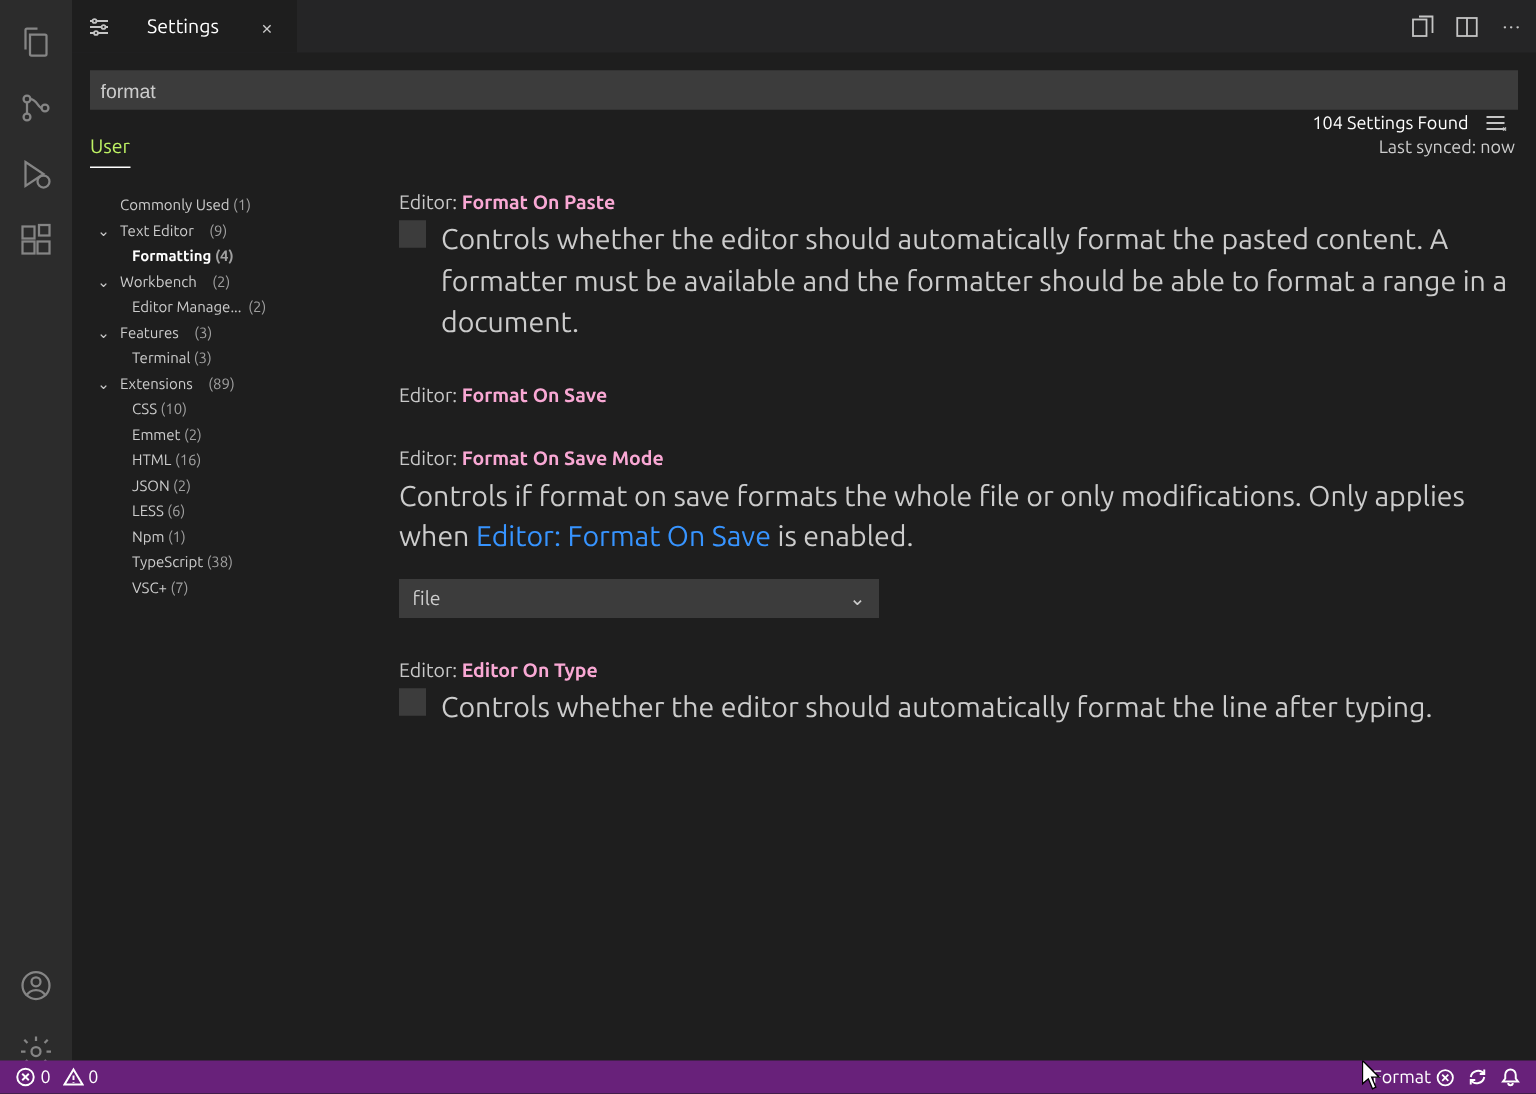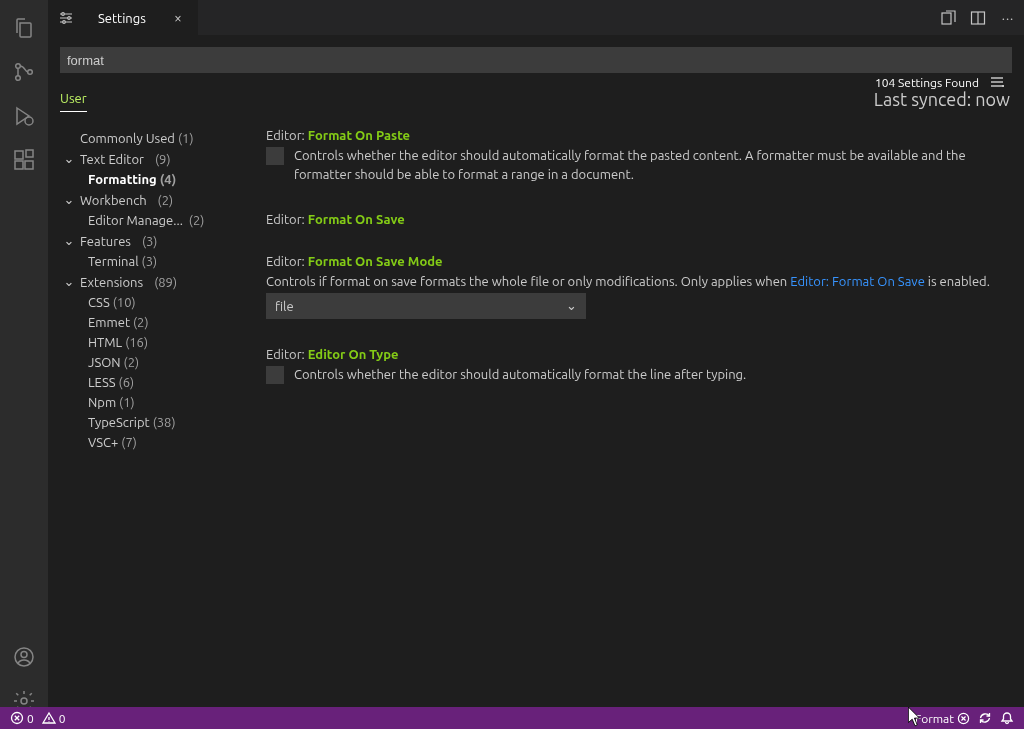--- a/index.html
+++ b/index.html
@@ -17,40 +17,40 @@
   .title-actions .ico { width:16px; height:16px; cursor:pointer; display:flex; align-items:center; justify-content:center;}
   .search-row { padding:12px 12px 8px 12px; }
   .search-box { background:#3c3c3c; border:1px solid #3c3c3c; height:26px; display:flex; align-items:center; padding:0 6px 0 6px; color:#cccccc; }
   .search-box input { flex:1; background:transparent; border:none; outline:none; color:#cccccc; font-size:13px; }
   .search-meta { display:flex; align-items:center; gap:10px; color:#ffffff; font-size:12px;margin-top:44px; }
   .search-meta .filter { width:16px; height:16px; display:flex; align-items:center; justify-content:center;}
   .scope-row { display:flex; align-items:center; justify-content:space-between; padding:4px 14px 4px 12px; }
   .scope-tabs { display:flex; gap:16px; }
   .scope-tab { padding:6px 0; color:#cccccc; cursor:pointer; }
   .scope-tab.active { border-bottom:1px solid #ffffff; color:#bef264;text-align:right; }
-  .sync-text { color:#cccccc; font-size:18px; }
+  .sync-text { color:#cccccc; font-size:12px; }
   .body { flex:1; display:flex; min-height:0; }
-  .toc { width:210px; padding:12px 0 0 14px; color:#cccccc; font-size:13px; overflow:hidden;}
+  .toc { width:210px; padding:12px 0 0 14px; color:#cccccc; font-size:10px; overflow:hidden;}
   .toc-item { padding:3px 0 3px 0; cursor:pointer; white-space:nowrap; overflow:hidden; text-overflow:ellipsis; }
   .toc-sub { padding-left:26px; }
   .toc-top { display:flex; align-items:center; gap:4px; padding-left:0;}
   .toc-top .chev { width:14px; display:inline-flex; justify-content:center;}
   .toc-item .count { color:#a0a0a0; }
   .toc-item.bold { font-weight:600; color:#ffffff; }
   .ellipsis-label { display:inline-block; max-width:120px; overflow:hidden; text-overflow:ellipsis; white-space:nowrap; vertical-align:bottom;}
   .settings-list { flex:1; padding:12px 18px 0 8px; overflow:auto; }
   .setting { margin-bottom:28px; }
   .setting-title { color:#cccccc; font-size:13px; margin-bottom:4px; }
   .setting-title .scope { color:#c8c8c8; }
-  .setting-title .name { font-weight:600; color:#84cc16; }
+  .setting-title .name { font-weight:600; color:#f9a8d4; }
   .setting-body { display:flex; align-items:flex-start; gap:10px; }
   .checkbox { width:18px; height:18px; background:#3c3c3c; border:1px solid #3c3c3c; flex-shrink:0; margin-top:1px; cursor:pointer;}
-  .desc { color:#cccccc; font-size:13px; line-height:1.45; }
+  .desc { color:#cccccc; font-size:19px; line-height:1.45; }
   .desc a { color:#3794ff; text-decoration:none; cursor:pointer; }
-  .dropdown { margin-top:2px; width:320px; height:26px; background:#3c3c3c; border:1px solid #3c3c3c; display:flex; align-items:center; justify-content:space-between; padding:0 8px; color:#cccccc; cursor:pointer;}
+  .dropdown { margin-top:14px; width:320px; height:26px; background:#3c3c3c; border:1px solid #3c3c3c; display:flex; align-items:center; justify-content:space-between; padding:0 8px; color:#cccccc; cursor:pointer;}
   .dropdown .dd-chev { color:#cccccc; }
   .status-bar { height:22px; background:#68217a; color:#ffffff; display:flex; align-items:center; justify-content:space-between; padding:0 10px; font-size:12px; position:absolute; bottom:0; left:0; right:0; }
   .status-left, .status-right { display:flex; align-items:center; gap:8px; }
   .status-item { display:flex; align-items:center; gap:3px; cursor:pointer;}
   .cursor-arrow { position:absolute; width:14px; height:20px; pointer-events:none; }
   svg { display:block; }
 </style>
 </head>
 <body>
 

